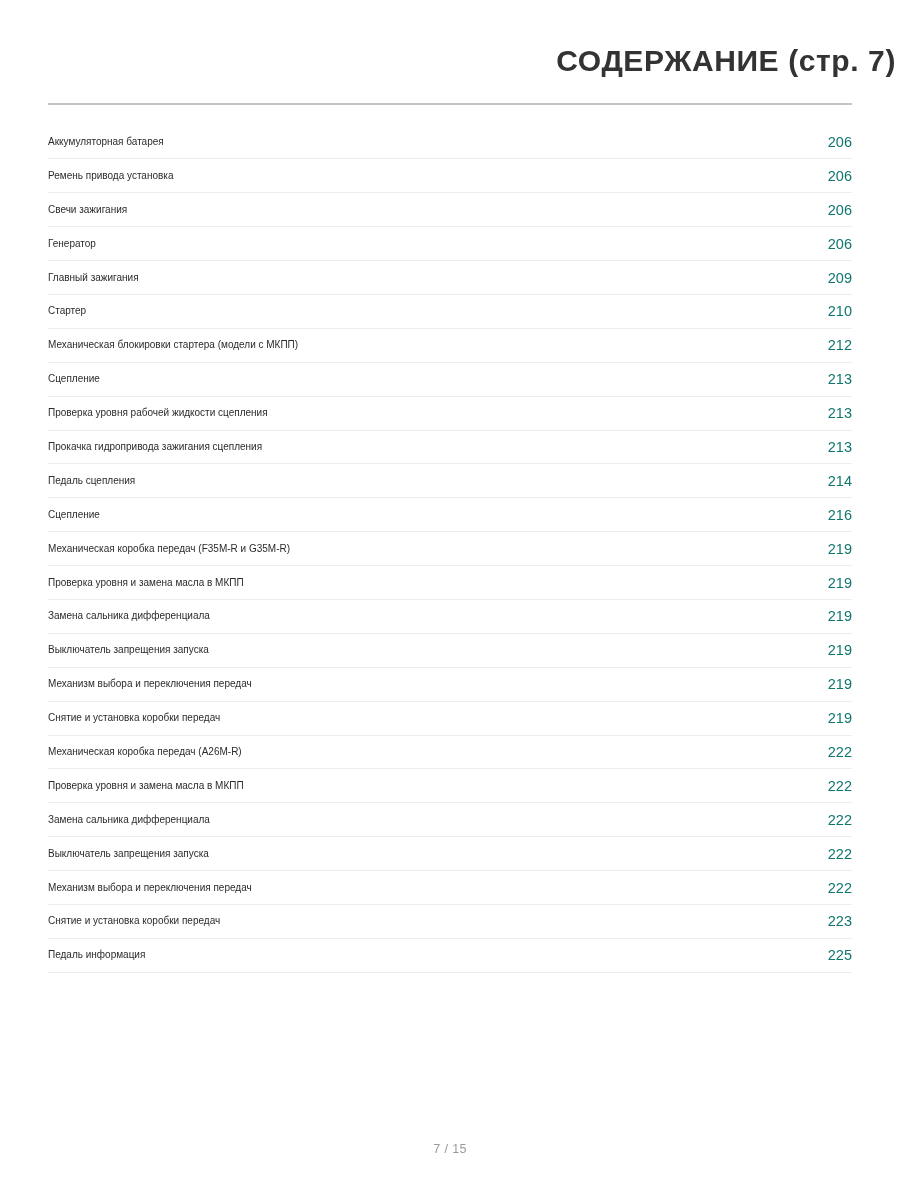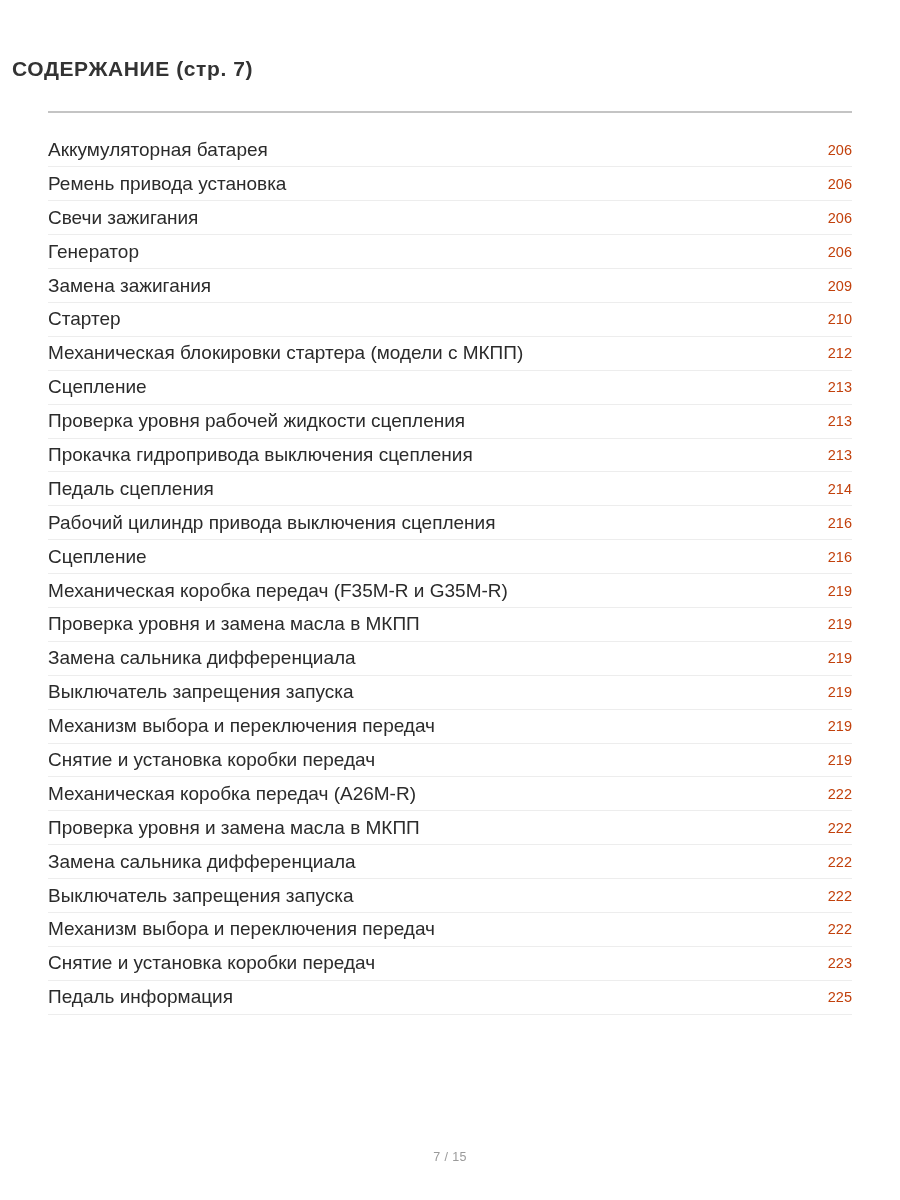--- a/index.html
+++ b/index.html
@@ -15,26 +15,26 @@
     -webkit-font-smoothing: antialiased;
     overflow: hidden;
   }
   .page {
     position: relative;
     width: 900px;
     height: 1200px;
     box-sizing: border-box;
   }
   .doc-title {
-    text-align: left;
-    font-size: 21px;
+    text-align: right;
+    font-size: 30px;
     font-weight: bold;
     color: #333333;
     letter-spacing: 0.6px;
-    margin: 12px;
+    margin: 4px;
     padding-top: 40px;
     line-height: 34px;
   }
   .title-rule {
     position: absolute;
     left: 48px;
     right: 48px;
     top: 99px;
     height: 2px;
     background: #c4c4c4;
@@ -48,32 +48,32 @@
     width: 804px;
     table-layout: fixed;
   }
   .toc tr {
     height: 33.9px;
   }
   .toc td {
     border-bottom: 1px solid #ededed;
     padding: 0;
     vertical-align: middle;
-    font-size: 19px;
+    font-size: 10px;
     line-height: 18px;
     white-space: nowrap;
     overflow: hidden;
   }
   .toc td.entry-title {
     color: #2b2b2b;
     text-align: left;
     padding-right: 12px;
   }
   .toc td.entry-page {
-    color: #c2410c;
+    color: #0f766e;
     text-align: right;
     width: 60px;
     font-size: 14.5px;
   }
   .page-footer {
     position: absolute;
     left: 0;
     right: 0;
     top: 1138px;
     text-align: center;
@@ -103,52 +103,48 @@
         </tr>
         <tr>
           <td class="entry-title">Свечи зажигания</td>
           <td class="entry-page">206</td>
         </tr>
         <tr>
           <td class="entry-title">Генератор</td>
           <td class="entry-page">206</td>
         </tr>
         <tr>
-          <td class="entry-title">Замена зажигания</td>
+          <td class="entry-title">Главный зажигания</td>
           <td class="entry-page">209</td>
         </tr>
         <tr>
           <td class="entry-title">Стартер</td>
           <td class="entry-page">210</td>
         </tr>
         <tr>
           <td class="entry-title">Механическая блокировки стартера (модели с МКПП)</td>
           <td class="entry-page">212</td>
         </tr>
         <tr>
           <td class="entry-title">Сцепление</td>
           <td class="entry-page">213</td>
         </tr>
         <tr>
           <td class="entry-title">Проверка уровня рабочей жидкости сцепления</td>
           <td class="entry-page">213</td>
         </tr>
         <tr>
-          <td class="entry-title">Прокачка гидропривода выключения сцепления</td>
+          <td class="entry-title">Прокачка гидропривода зажигания сцепления</td>
           <td class="entry-page">213</td>
         </tr>
         <tr>
           <td class="entry-title">Педаль сцепления</td>
           <td class="entry-page">214</td>
         </tr>
         <tr>
-          <td class="entry-title">Рабочий цилиндр привода выключения сцепления</td>
-          <td class="entry-page">216</td>
-        </tr>
-        <tr>
           <td class="entry-title">Сцепление</td>
           <td class="entry-page">216</td>
         </tr>
         <tr>
           <td class="entry-title">Механическая коробка передач (F35M-R и G35M-R)</td>
           <td class="entry-page">219</td>
         </tr>
         <tr>
           <td class="entry-title">Проверка уровня и замена масла в МКПП</td>
           <td class="entry-page">219</td>

